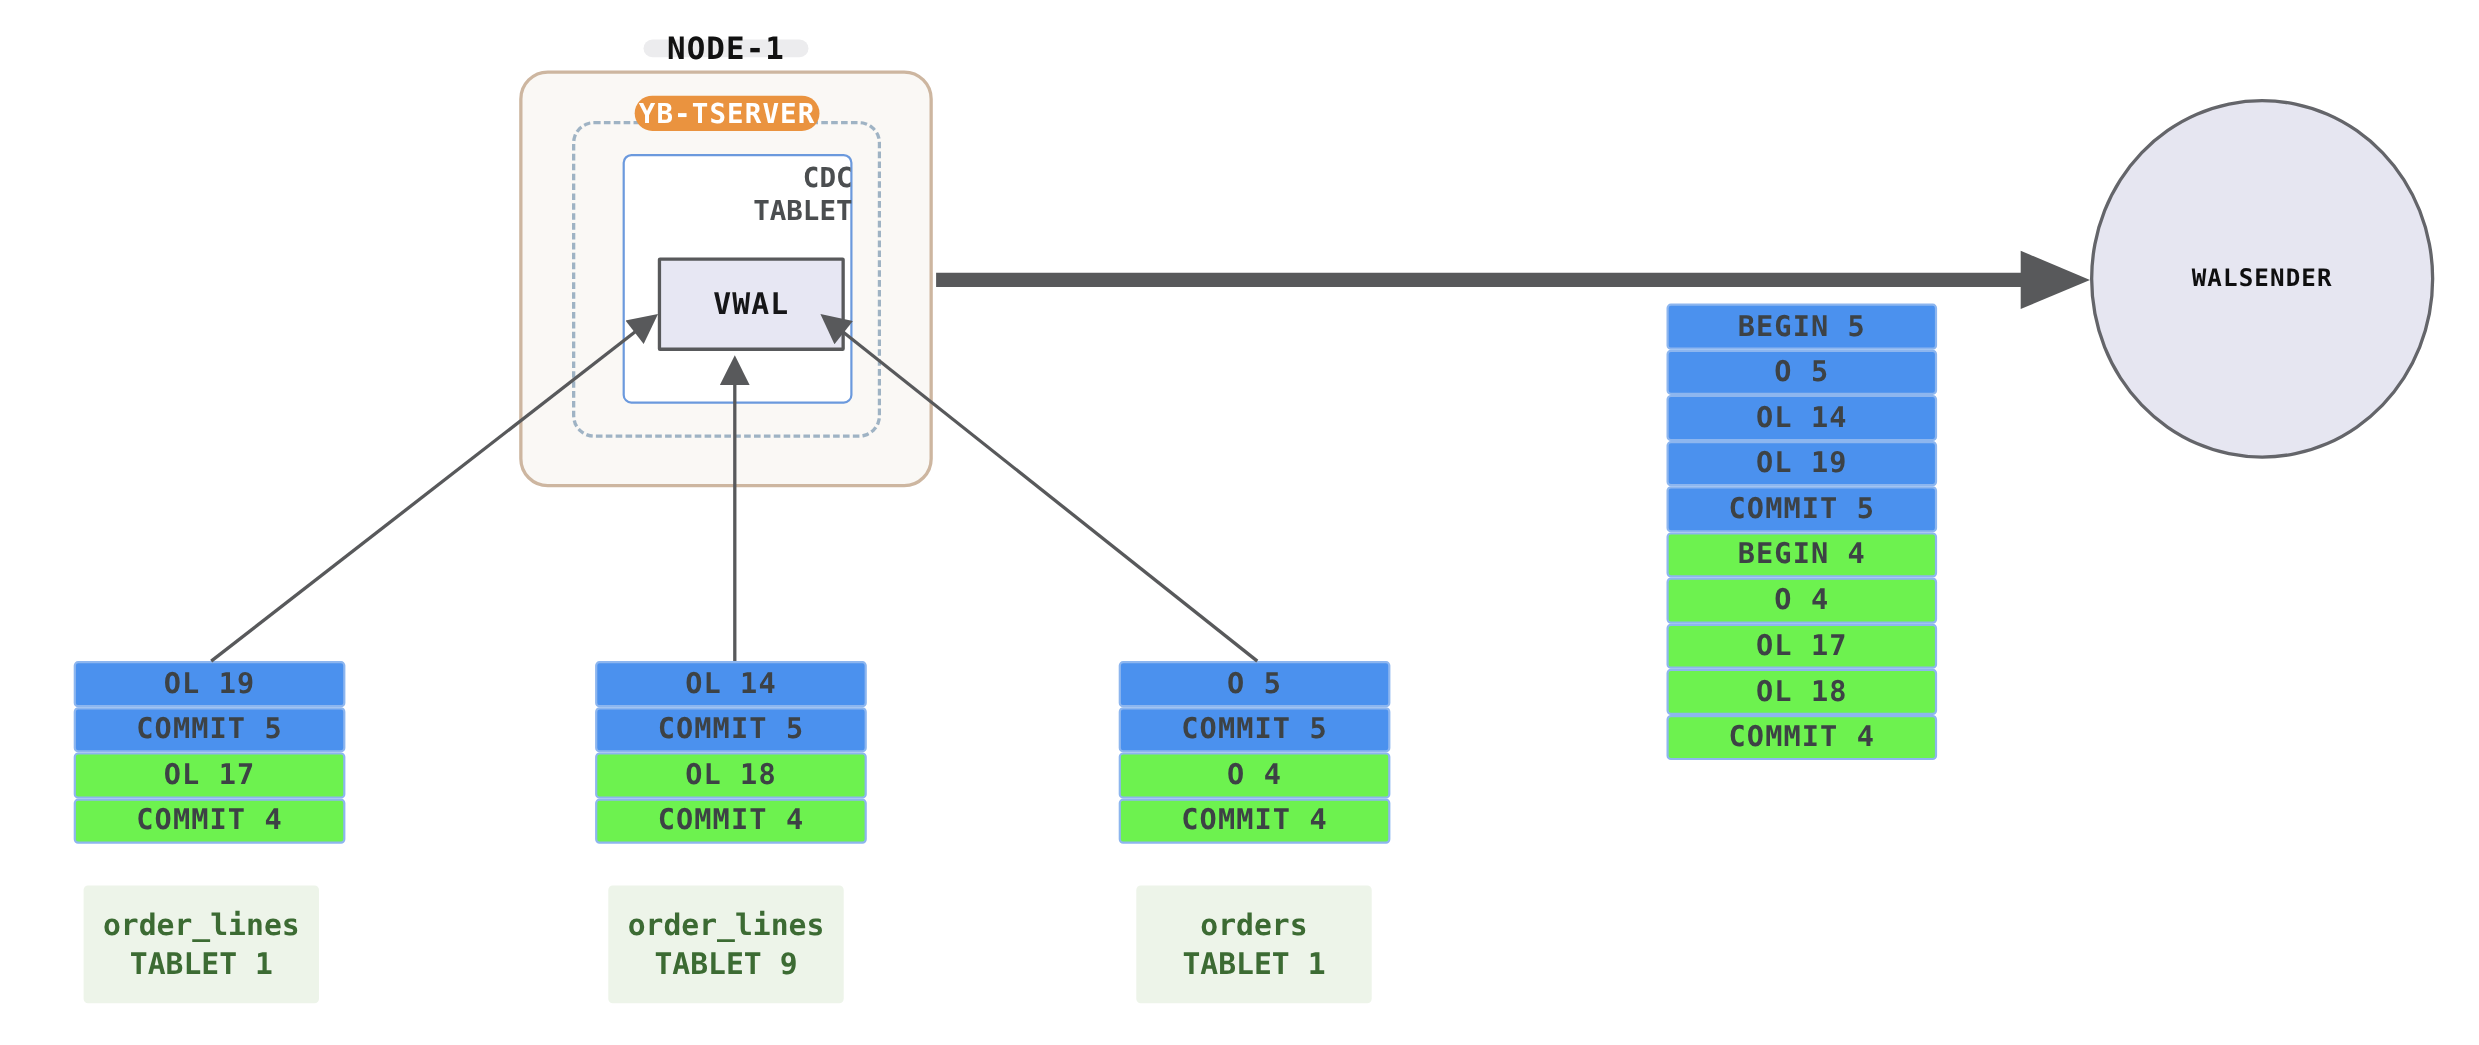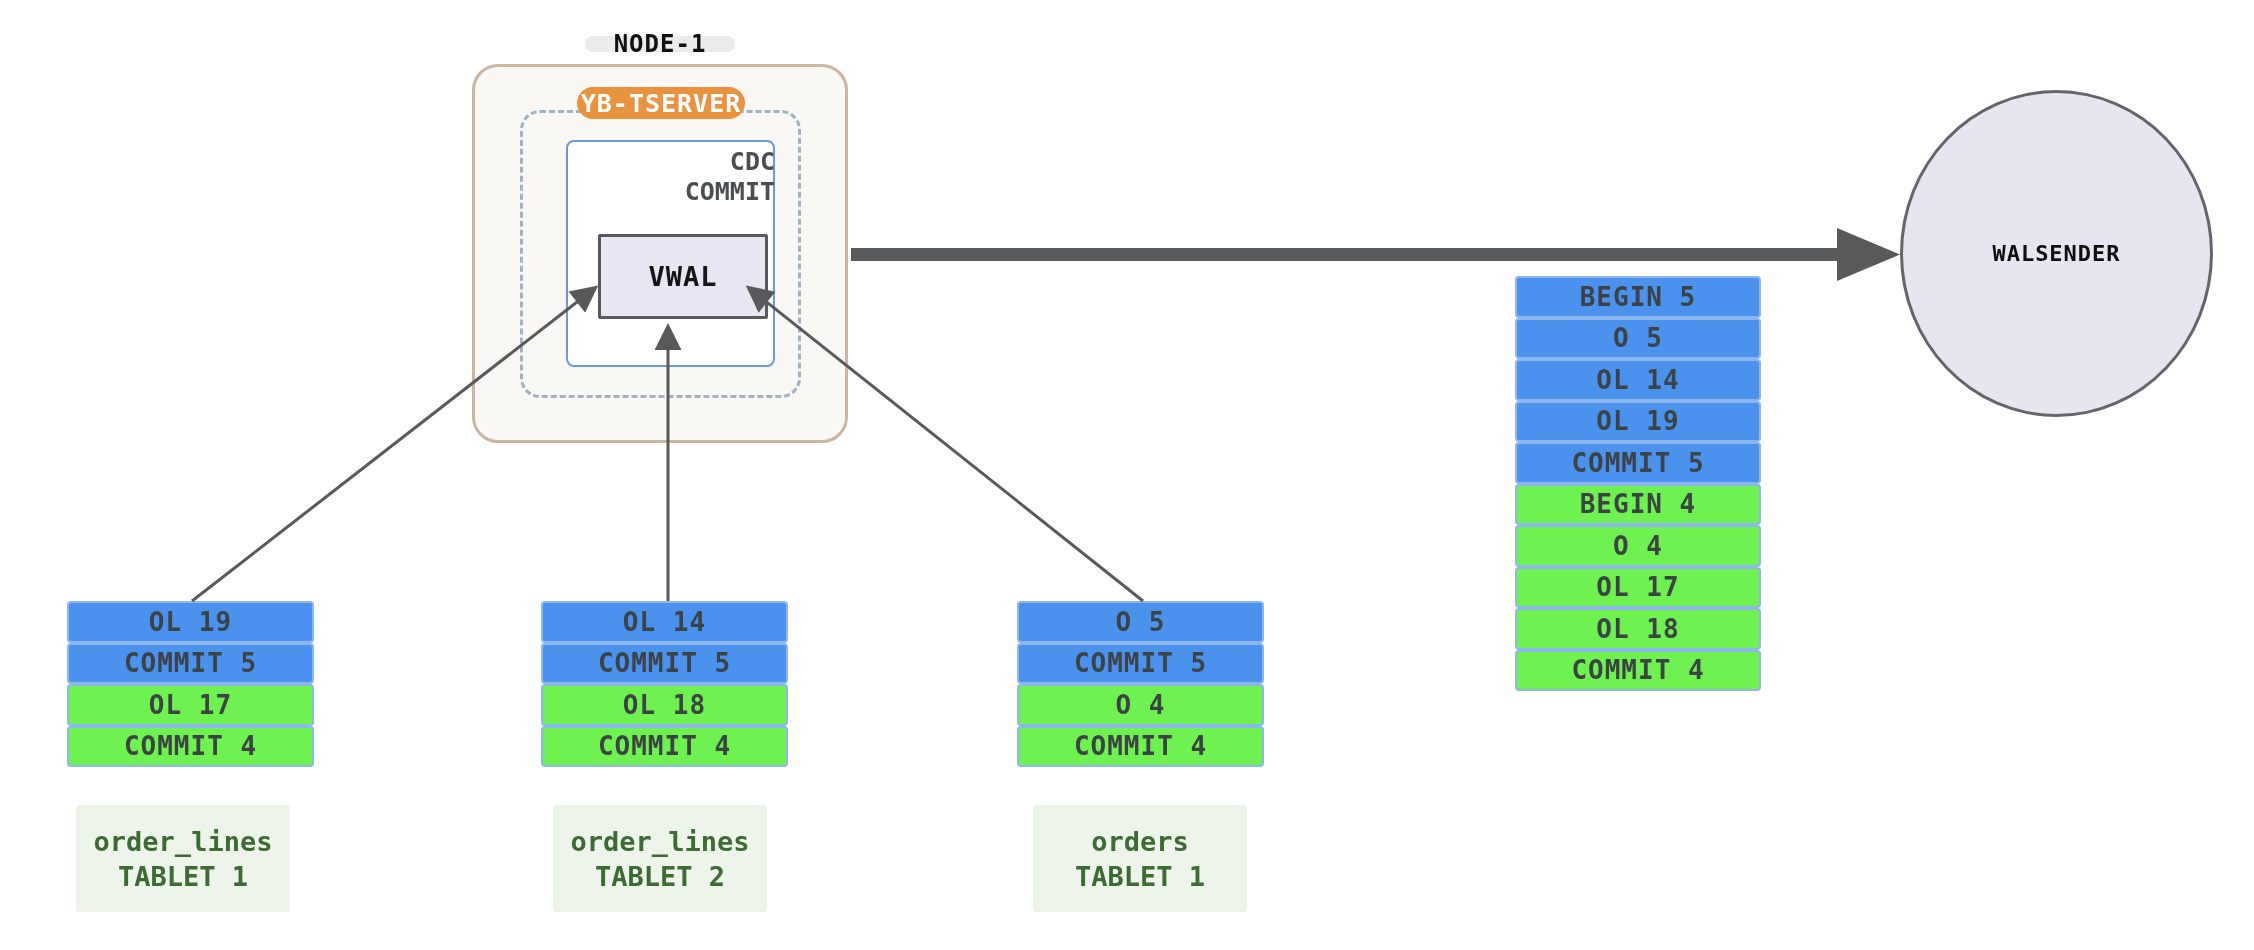--- a/index.html
+++ b/index.html
@@ -16,21 +16,21 @@
     left:472px;top:64px;width:376px;height:379px;
     background:var(--node-fill);
     border:3px solid var(--node-border);
     border-radius:26px;
   }
   .node-pill{
     left:585px;top:36px;width:150px;height:16px;
     background:var(--node-pill-bg);
     border-radius:16px;
     display:flex;align-items:center;justify-content:center;
-    color:var(--node-pill-text);font-size:24px;letter-spacing:1px;
+    color:var(--node-pill-text);font-size:28px;letter-spacing:1px;
     z-index:3;
   }
   .dashed-box{
     left:520px;top:110px;width:281px;height:288px;
     border:3px dashed var(--dashed-border);
     border-radius:20px;
   }
   .tserver-pill{
     left:577px;top:87px;width:168px;height:32px;
     background:var(--tserver-bg);
@@ -104,21 +104,21 @@
 </head>
 <body>
 
 <div class="canvas">
 
   <div class="abs node-box"></div>
 
   <div class="abs dashed-box"></div>
 
   <div class="abs cdc-box"></div>
-  <div class="abs cdc-title"><span>CDC</span><br><span>COMMIT</span></div>
+  <div class="abs cdc-title"><span>CDC</span><br><span>TABLET</span></div>
 
   <div class="abs vwal-box">
       <span>VWAL</span>
     </div>
 
   <div class="abs node-pill">
       <span>NODE-1</span>
     </div>
   <div class="abs tserver-pill">
       <span>YB-TSERVER</span>
@@ -161,21 +161,21 @@
     <div class="cell" data-color="green">O 4</div>
     <div class="cell" data-color="green">COMMIT 4</div>
   </div>
 
   <div class="abs tablet-label tablet-label-1">
     <span>order_lines</span>
     <span>TABLET 1</span>
   </div>
   <div class="abs tablet-label tablet-label-2">
     <span>order_lines</span>
-    <span>TABLET 2</span>
+    <span>TABLET 9</span>
   </div>
   <div class="abs tablet-label tablet-label-3">
     <span>orders</span>
     <span>TABLET 1</span>
   </div>
 
   <svg class="abs arrows" viewBox="0 0 2254 950" xmlns="http://www.w3.org/2000/svg">
     <defs>
       <marker id="ah" viewBox="0 0 10 10" refX="8.5" refY="5" markerWidth="11" markerHeight="9" orient="auto-start-reverse">
         <path d="M0,0 L10,5 L0,10 z" style="fill:var(--arrow)"></path>

